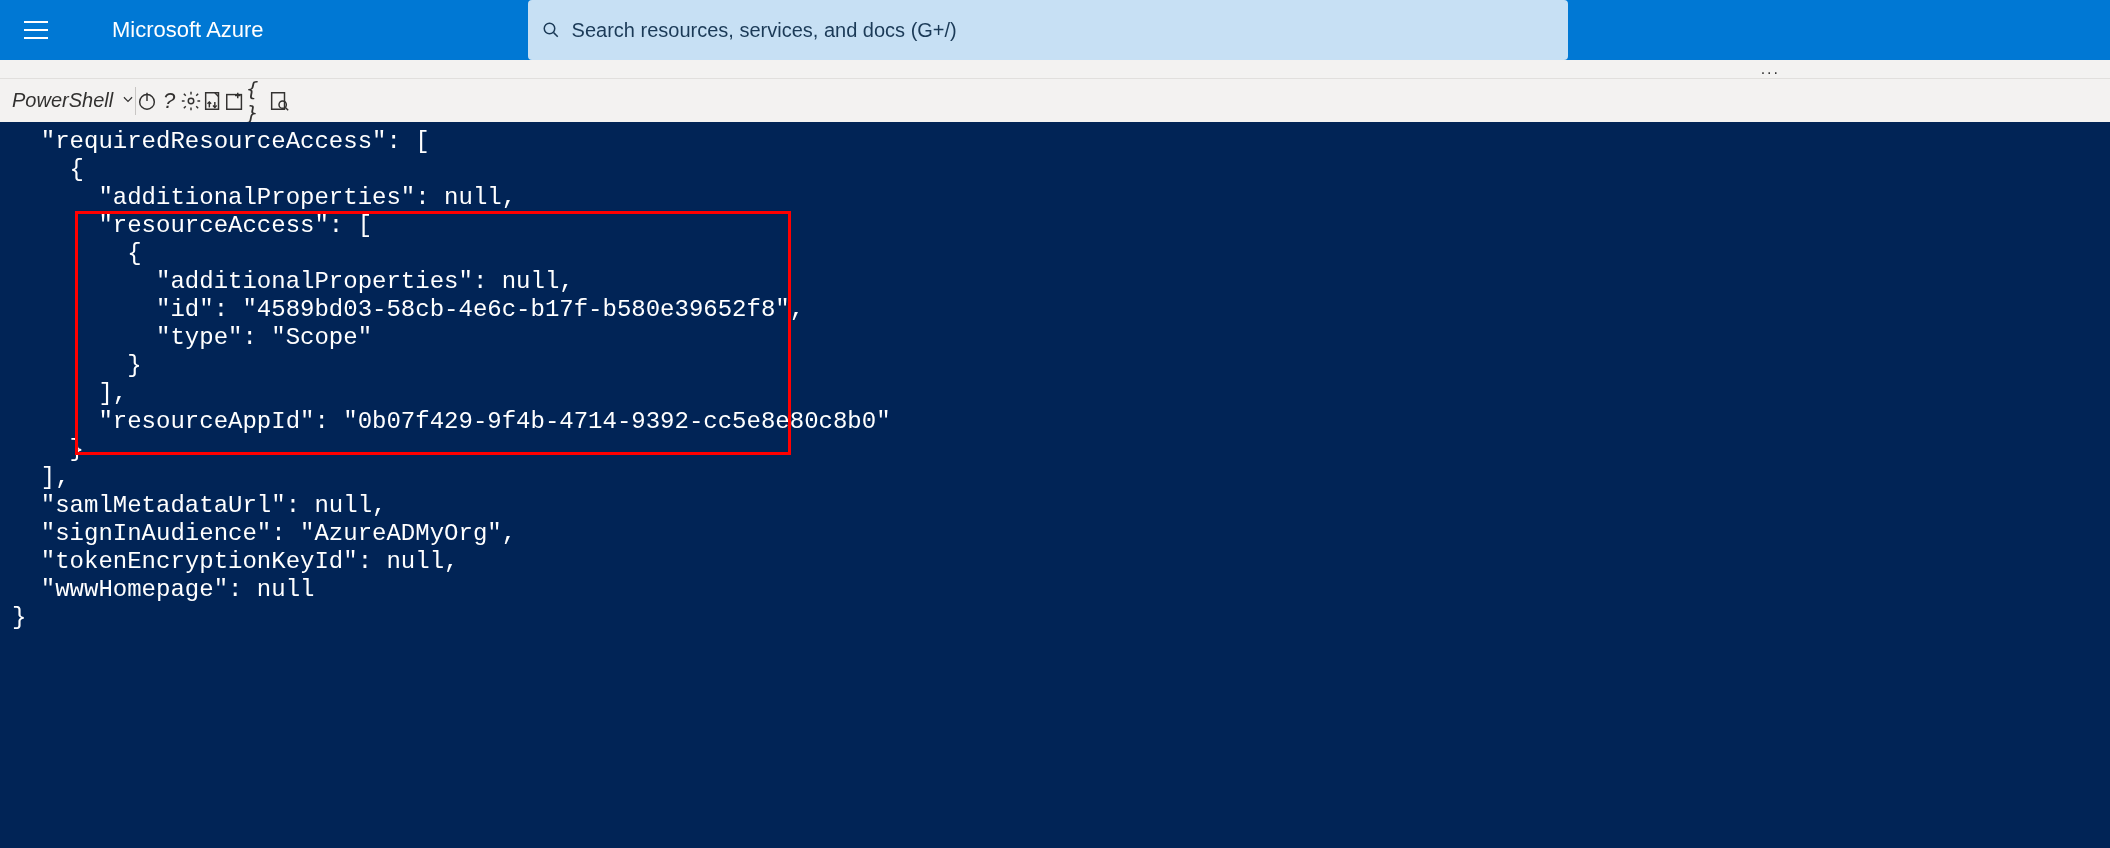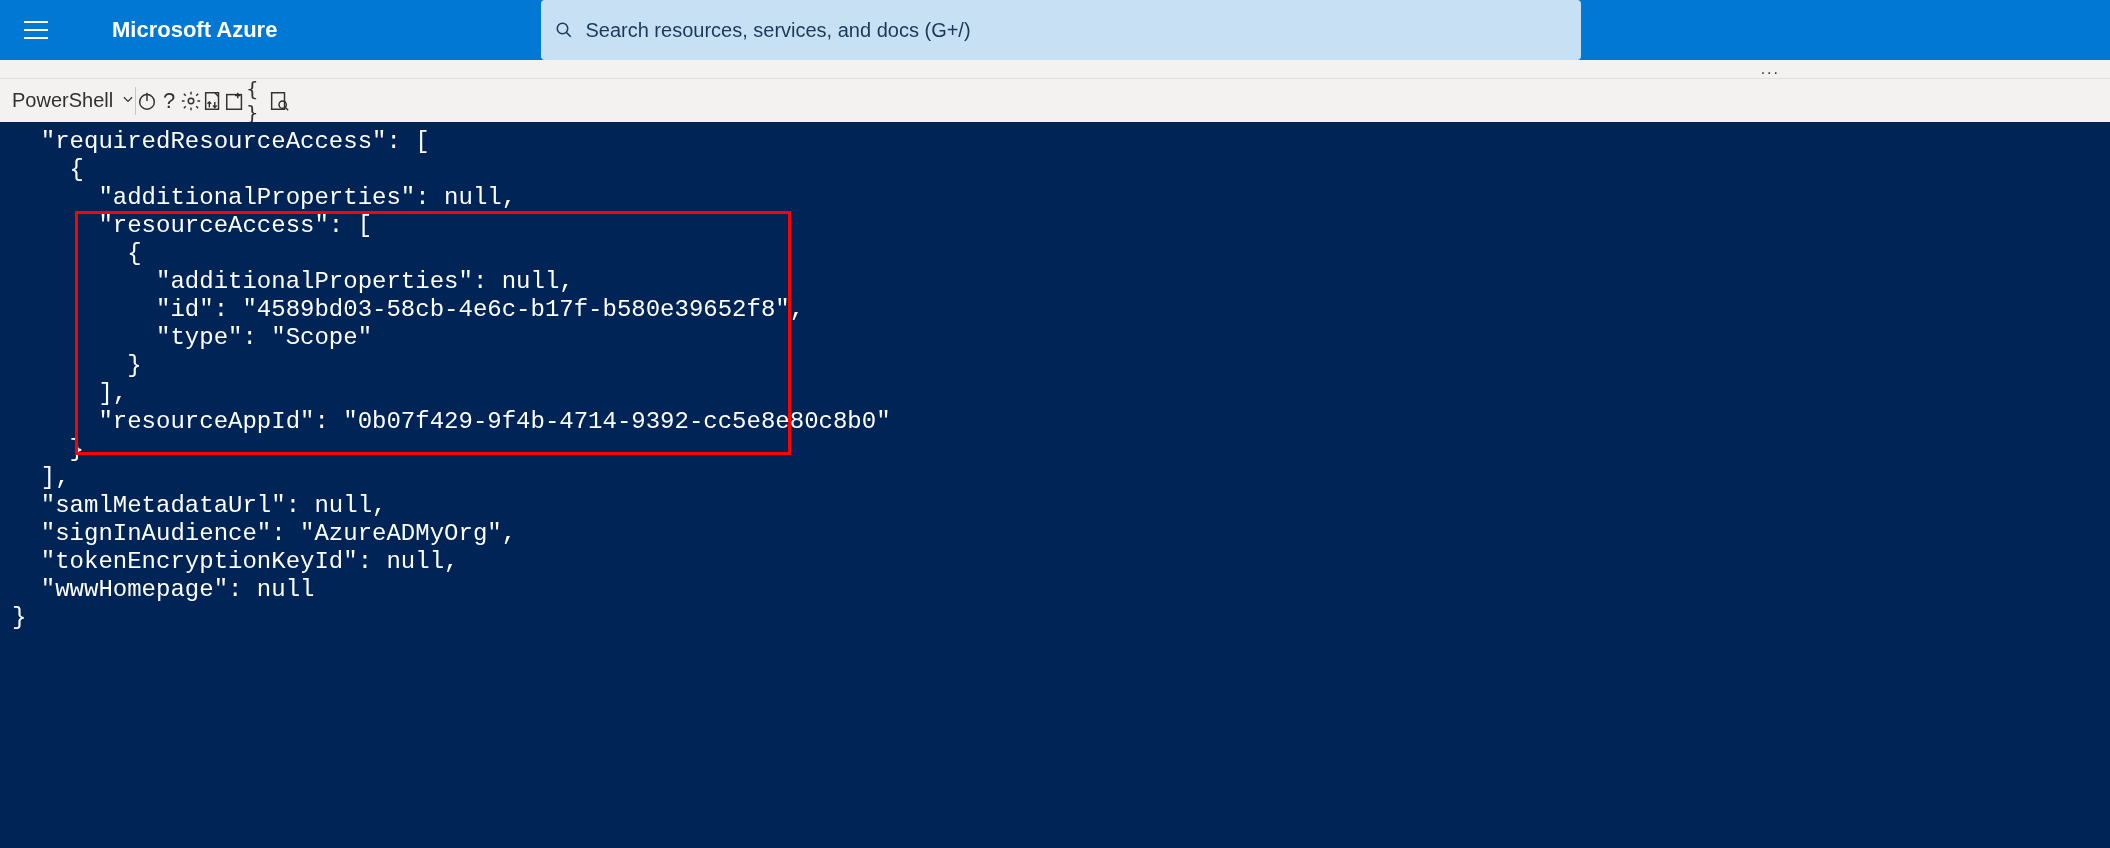--- a/index.html
+++ b/index.html
@@ -25,21 +25,21 @@
       cursor: pointer;
     }
     .hamburger span {
       display: block;
       height: 2px;
       background: #fff;
       width: 100%;
     }
     .brand {
       font-size: 22px;
-      font-weight: 700;
+      font-weight: 400;
       white-space: nowrap;
       margin-left: 40px;
     }
     .search-wrap {
       flex: 0 0 auto;
       margin-left: 240px;
     }
     .search-box {
       display: flex;
       align-items: center;
@@ -76,20 +76,21 @@
 
     
     .shell-toolbar {
       display: flex;
       align-items: center;
       height: 44px;
       background: #f3f2f1;
       border-top: 1px solid #e1dfdd;
       padding: 0 12px;
       color: #323130;
+      font-style: italic;
     }
     .shell-select {
       display: flex;
       align-items: center;
       gap: 8px;
       font-size: 20px;
       cursor: pointer;
     }
     .shell-select .chev { font-size: 14px; }
     .vbar { width: 1px; height: 28px; background: #c8c6c4; }

